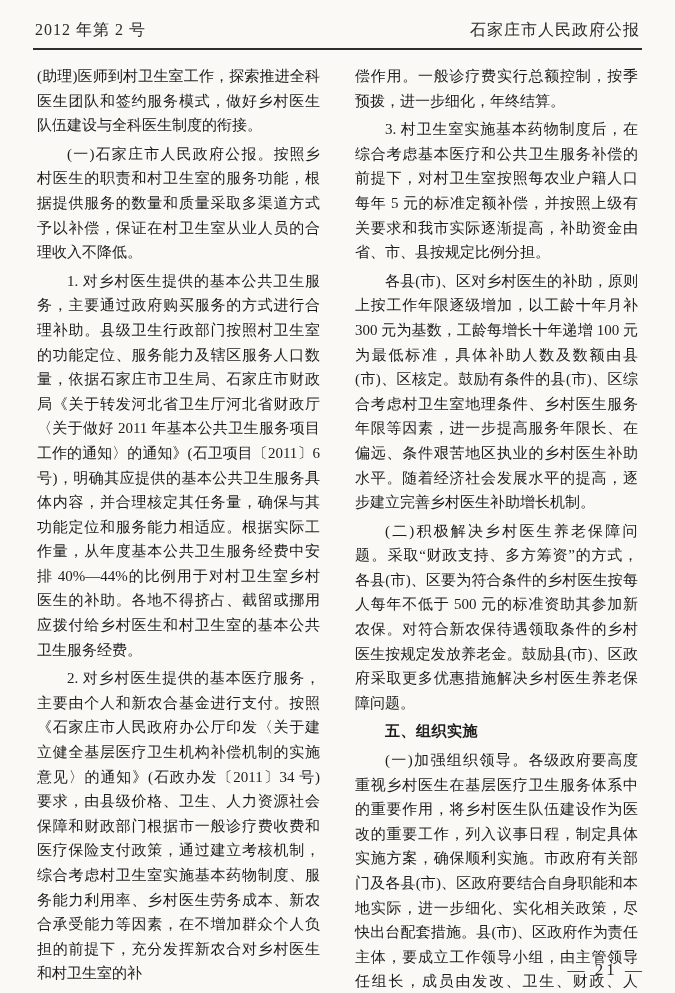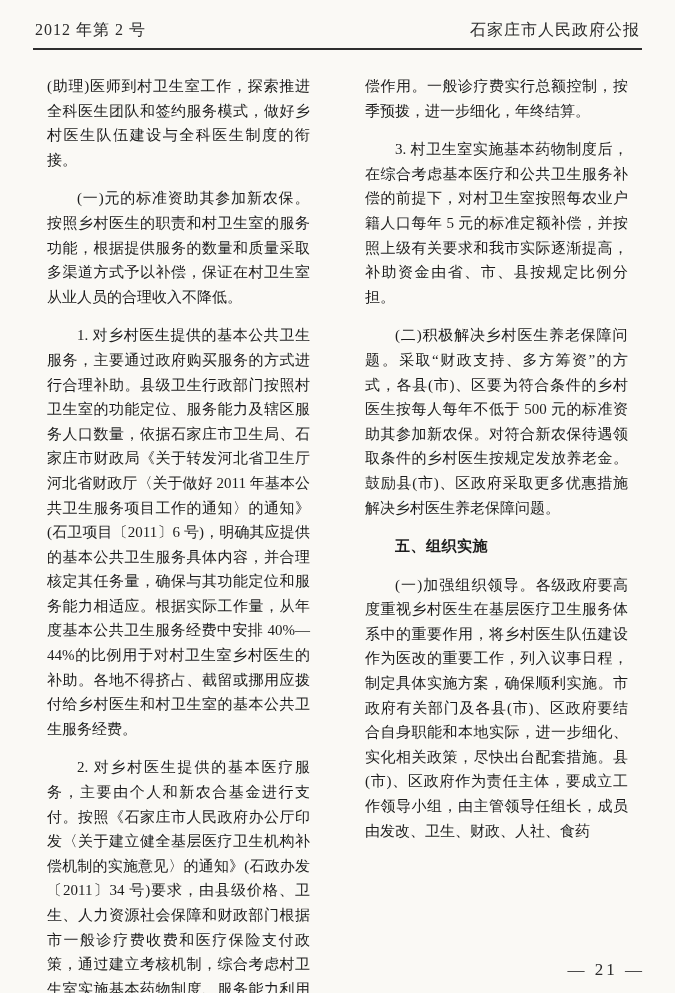--- a/index.html
+++ b/index.html
@@ -37,21 +37,21 @@
     margin-top:2px;
   }
   .col{
     width:291px;
     font-size:15px;
     line-height:24.6px;
     text-align:justify;
     text-justify:inter-ideograph;
     color:#1c1c1c;
   }
-  .col p{margin:14px;padding:0;text-indent:2em;}
+  .col p{margin:4px;padding:0;text-indent:2em;}
   .col p.cont{text-indent:0;}
   .col p.heading{
     font-weight:700;
     font-family:"Liberation Sans","DejaVu Sans",sans-serif;
     letter-spacing:0.5px;
   }
   .kai{letter-spacing:0.6px;}
   .pagenum{
     position:absolute;
     right:30px;
@@ -67,26 +67,27 @@
 
 <div class="page">
   <div class="hdr">
     <span>2012 年第 2 号</span>
     <span>石家庄市人民政府公报</span>
   </div>
   <hr class="rule" style="border-top-color: rgb(46, 46, 46);">
   <div class="columns">
     <div class="col" id="col-left">
         <p class="cont">(助理)医师到村卫生室工作，探索推进全科医生团队和签约服务模式，做好乡村医生队伍建设与全科医生制度的衔接。</p>
-        <p class="para"><span class="kai">(一)元的标准资助其参加新农保。</span>按照乡村医生的职责和村卫生室的服务功能，根据提供服务的数量和质量采取多渠道方式予以补偿，保证在村卫生室从业人员的合理收入不降低。</p>
+        <p class="para"><span class="kai">(一)石家庄市人民政府公报。</span>按照乡村医生的职责和村卫生室的服务功能，根据提供服务的数量和质量采取多渠道方式予以补偿，保证在村卫生室从业人员的合理收入不降低。</p>
         <p class="para">1. 对乡村医生提供的基本公共卫生服务，主要通过政府购买服务的方式进行合理补助。县级卫生行政部门按照村卫生室的功能定位、服务能力及辖区服务人口数量，依据石家庄市卫生局、石家庄市财政局《关于转发河北省卫生厅河北省财政厅〈关于做好 2011 年基本公共卫生服务项目工作的通知〉的通知》(石卫项目〔2011〕6 号)，明确其应提供的基本公共卫生服务具体内容，并合理核定其任务量，确保与其功能定位和服务能力相适应。根据实际工作量，从年度基本公共卫生服务经费中安排 40%—44%的比例用于对村卫生室乡村医生的补助。各地不得挤占、截留或挪用应拨付给乡村医生和村卫生室的基本公共卫生服务经费。</p>
         <p class="para">2. 对乡村医生提供的基本医疗服务，主要由个人和新农合基金进行支付。按照《石家庄市人民政府办公厅印发〈关于建立健全基层医疗卫生机构补偿机制的实施意见〉的通知》(石政办发〔2011〕34 号)要求，由县级价格、卫生、人力资源社会保障和财政部门根据市一般诊疗费收费和医疗保险支付政策，通过建立考核机制，综合考虑村卫生室实施基本药物制度、服务能力利用率、乡村医生劳务成本、新农合承受能力等因素，在不增加群众个人负担的前提下，充分发挥新农合对乡村医生和村卫生室的补</p>
       </div>
     <div class="col" id="col-right">
         <p class="cont">偿作用。一般诊疗费实行总额控制，按季预拨，进一步细化，年终结算。</p>
         <p class="para">3. 村卫生室实施基本药物制度后，在综合考虑基本医疗和公共卫生服务补偿的前提下，对村卫生室按照每农业户籍人口每年 5 元的标准定额补偿，并按照上级有关要求和我市实际逐渐提高，补助资金由省、市、县按规定比例分担。</p>
+        <p class="para">各县(市)、区对乡村医生的补助，原则上按工作年限逐级增加，以工龄十年月补 300 元为基数，工龄每增长十年递增 100 元为最低标准，具体补助人数及数额由县(市)、区核定。鼓励有条件的县(市)、区综合考虑村卫生室地理条件、乡村医生服务年限等因素，进一步提高服务年限长、在偏远、条件艰苦地区执业的乡村医生补助水平。随着经济社会发展水平的提高，逐步建立完善乡村医生补助增长机制。</p>
         <p class="para"><span class="kai">(二)积极解决乡村医生养老保障问题。</span>采取“财政支持、多方筹资”的方式，各县(市)、区要为符合条件的乡村医生按每人每年不低于 500 元的标准资助其参加新农保。对符合新农保待遇领取条件的乡村医生按规定发放养老金。鼓励县(市)、区政府采取更多优惠措施解决乡村医生养老保障问题。</p>
         <p class="heading">五、组织实施</p>
         <p class="para"><span class="kai">(一)加强组织领导。</span>各级政府要高度重视乡村医生在基层医疗卫生服务体系中的重要作用，将乡村医生队伍建设作为医改的重要工作，列入议事日程，制定具体实施方案，确保顺利实施。市政府有关部门及各县(市)、区政府要结合自身职能和本地实际，进一步细化、实化相关政策，尽快出台配套措施。县(市)、区政府作为责任主体，要成立工作领导小组，由主管领导任组长，成员由发改、卫生、财政、人社、食药</p>
       </div>
   </div>
   <div class="pagenum">— 21 —</div>
 </div>
 
 </body></html>

